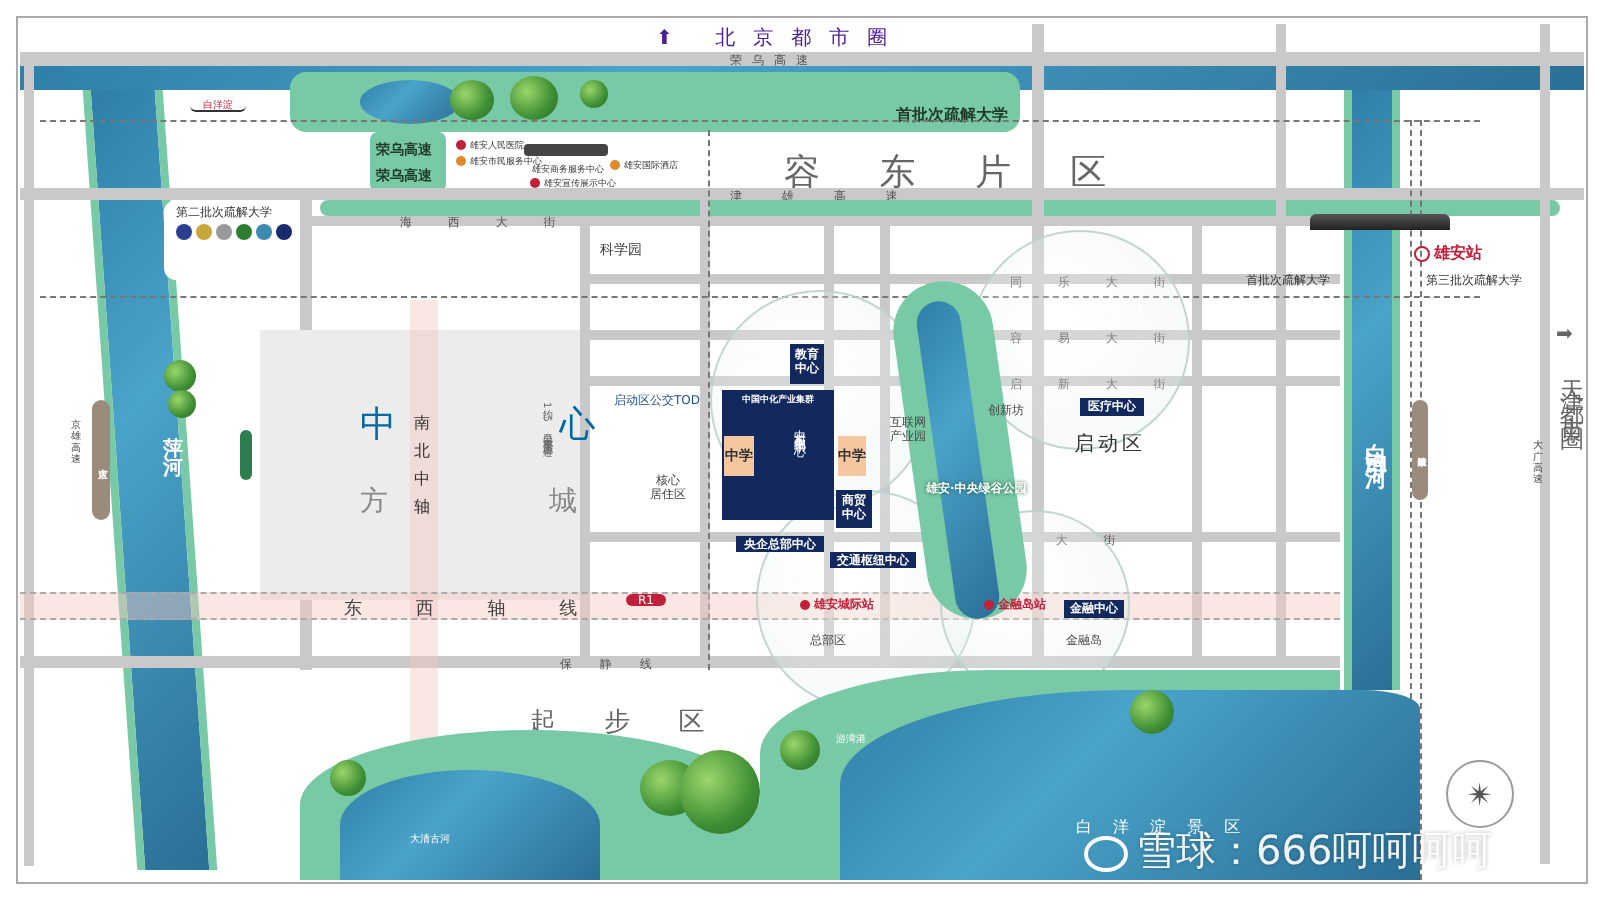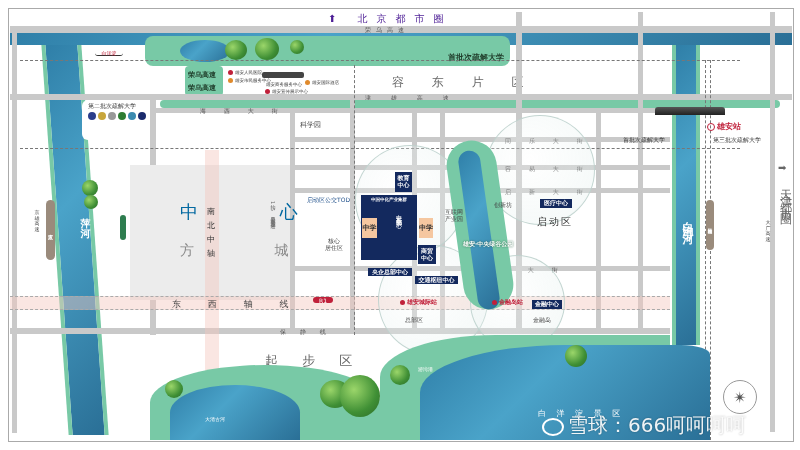--- a/index.html
+++ b/index.html
@@ -43,21 +43,21 @@
 <div class="green" style="left:145px;top:36px;width:365px;height:30px;border-radius:8px"></div>
 <div class="river" style="left:180px;top:40px;width:50px;height:22px;border-radius:50%"></div>
 <div class="txt" style="left:448px;top:52px;font-size:8px;font-weight:bold;color:#1f3c2a">首批次疏解大学</div>
 <div class="tree" style="left:225px;top:40px;width:22px;height:20px"></div>
 <div class="tree" style="left:255px;top:38px;width:24px;height:22px"></div>
 <div class="tree" style="left:290px;top:40px;width:14px;height:14px"></div>
 
 <div class="pill" style="left:95px;top:50px;width:28px;height:6px;background:#fff;color:#c0203a;font-size:5px;border-bottom:1px solid #333">白洋淀</div>
 
 <div class="block" style="left:355px;top:66px;width:145px;height:28px"></div>
-<div class="txt" style="left:392px;top:74px;font-size:12px;color:#666;letter-spacing:12px">容 东 片 区</div>
+<div class="txt" style="left:392px;top:74px;font-size:18px;color:#666;letter-spacing:12px">容 东 片 区</div>
 <div class="green" style="left:185px;top:66px;width:38px;height:30px;border-radius:4px"></div>
 <div class="txt" style="left:188px;top:70px;font-size:7px;font-weight:bold;color:#1f3c2a">荣乌高速</div>
 <div class="txt" style="left:188px;top:83px;font-size:7px;font-weight:bold;color:#1f3c2a">荣乌高速</div>
 <div class="block" style="left:224px;top:68px;width:128px;height:26px"></div>
 <div class="poi" style="left:228px;top:70px"><span class="redpin"></span><span>雄安人民医院</span></div>
 <div class="poi" style="left:228px;top:78px"><span class="redpin" style="background:#e08a2c"></span><span>雄安市民服务中心</span></div>
 <div class="abs" style="left:262px;top:72px;width:42px;height:6px;background:#444;border-radius:2px"></div>
 <div class="poi" style="left:266px;top:82px"><span>雄安商务服务中心</span></div>
 <div class="poi" style="left:305px;top:80px"><span class="redpin" style="background:#e08a2c"></span><span>雄安国际酒店</span></div>
 <div class="poi" style="left:265px;top:89px"><span class="redpin"></span><span>雄安宣传展示中心</span></div>

